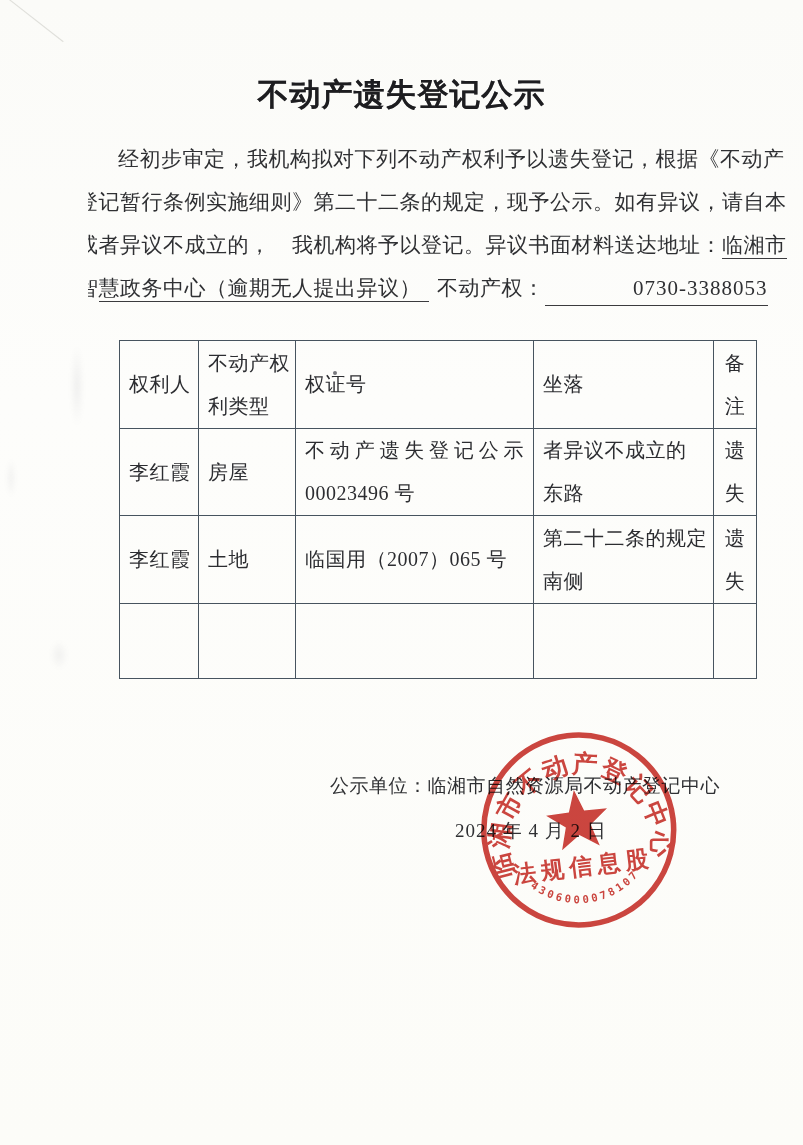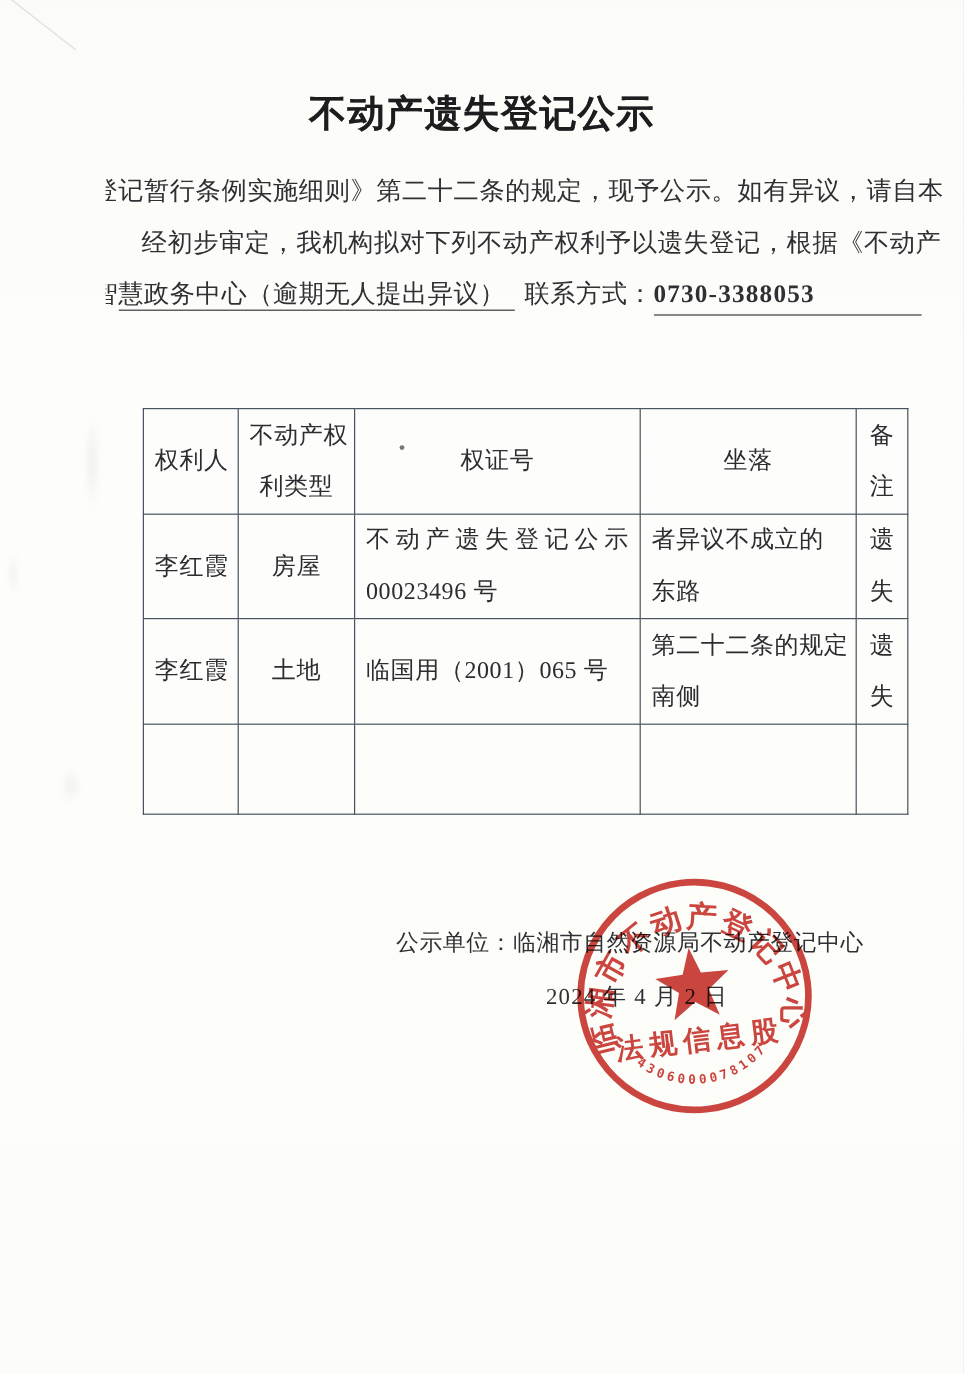--- a/index.html
+++ b/index.html
@@ -26,31 +26,31 @@
 
   .body-text{position:absolute; left:88px; top:138px; width:706px; font-size:21px; letter-spacing:.5px;}
   .body-line{height:43px; line-height:43px; white-space:nowrap;}
   .indent{text-indent:30px;}
   .cut{overflow:hidden;}
   .halfchar{display:inline-block; margin-left:-11px;}
   .u{border-bottom:1.5px solid #3b3b3e; padding-bottom:1px;}
   .u-addr{padding-right:8px; margin-right:8px;}
   .phone-line{
     display:inline-block; width:223px; height:32px; line-height:30px;
-    border-bottom:1.5px solid #3b3b3e; text-align:left; letter-spacing:1px;font-weight:bold;
+    border-bottom:1.5px solid #3b3b3e; text-align:right; letter-spacing:1px;
   }
 
   table.reg{
     position:absolute; left:119px; top:340px;
     width:637px; table-layout:fixed; border-collapse:collapse;
     font-size:20px; letter-spacing:.5px; color:#2c2d31;
   }
   table.reg{border:1.5px solid #3f4c58;}
   table.reg td{border:1px solid #47545f; vertical-align:middle; padding:0 9px; overflow:hidden;}
-  td.c{text-align:center; padding:0 2px;}
+  td.c{text-align:left; padding:0 2px;}
   .ln{line-height:43px; height:43px; white-space:nowrap;}
   .jfy{text-align:justify; text-align-last:justify;}
   td.note-cell{padding:0;}
   td.note-cell .ln{text-align:center;}
 
   .publisher{position:absolute; left:330px; top:773px; font-size:19px; letter-spacing:.5px; white-space:nowrap;}
   .dateline{position:absolute; left:455px; top:818px; font-size:19px; letter-spacing:1px; white-space:nowrap;}
 
   .stamp{
     position:absolute; left:476px; top:729px; width:206px; height:206px;
@@ -70,23 +70,24 @@
 
   <div class="fold"></div>
   <div class="smudge sm1"></div>
   <div class="smudge sm2"></div>
   <div class="smudge sm3"></div>
   <div class="stray-dot"></div>
 
   <div class="title">不动产遗失登记公示</div>
 
   <div class="body-text">
+    <div class="body-line indent">经初步审定，我机构拟对下列不动产权利予以遗失登记，根据《不动产</div>
     <div class="body-line cut"><span class="halfchar">登</span><span>记暂行条例实施细则》第二十二条的规定，现予公示。如有异议，请自本</span></div>
-    <div class="body-line indent">经初步审定，我机构拟对下列不动产权利予以遗失登记，根据《不动产</div>
-    <div class="body-line cut"><span class="halfchar u">智</span><span class="u u-addr">慧政务中心（逾期无人提出异议）</span><span>联系方式：</span><span class="phone-line">0730-3388053</span></div>
+    <div class="body-line cut"><span class="halfchar">或</span><span>者异议不成立的，　我机构将予以登记。异议书面材料送达地址：</span><span class="u">临湘市</span></div>
+    <div class="body-line cut"><span class="halfchar u">智</span><span class="u u-addr">慧政务中心（逾期无人提出异议）</span><span>不动产权：</span><span class="phone-line">0730-3388053</span></div>
   </div>
 
   <table class="reg">
     <colgroup>
       <col style="width:79px">
         <col style="width:97px">
         <col style="width:238px">
         <col style="width:180px">
         <col style="width:43px">
     </colgroup>
@@ -131,21 +132,21 @@
       </td>
     </tr>
     <tr style="height:88px">
       <td class="c">
             <div class="ln">李红霞</div>
           </td>
       <td class="c">
             <div class="ln">土地</div>
           </td>
       <td>
-        <div class="ln">临国用（2001）065 号</div>
+        <div class="ln">临国用（2007）065 号</div>
       </td>
       <td>
         <div class="ln">第二十二条的规定</div>
         <div class="ln">南侧</div>
       </td>
       <td class="note-cell">
         <div class="ln">遗</div>
         <div class="ln">失</div>
       </td>
     </tr>

